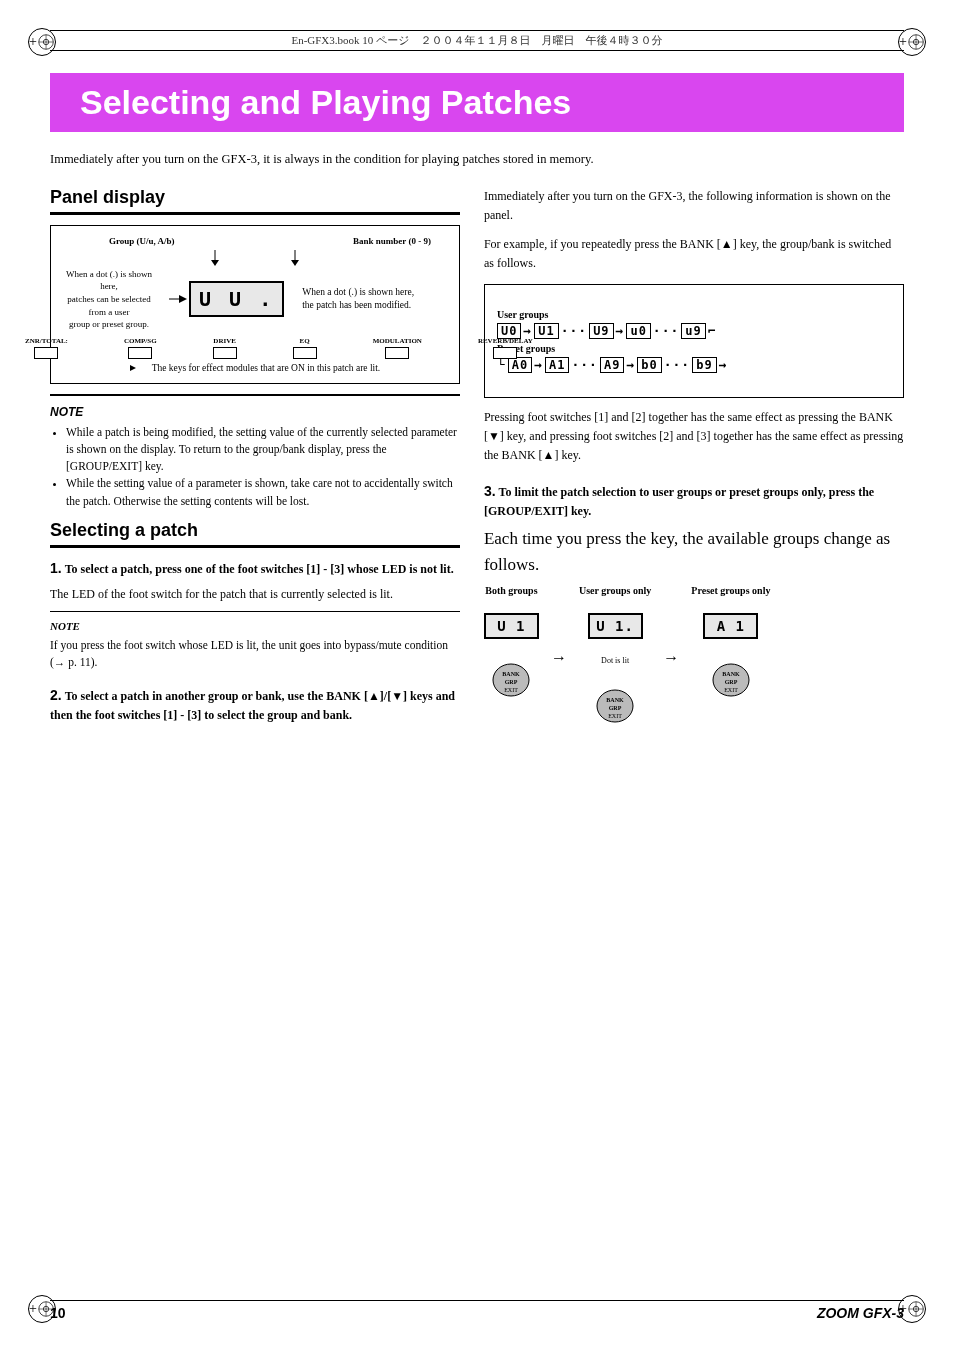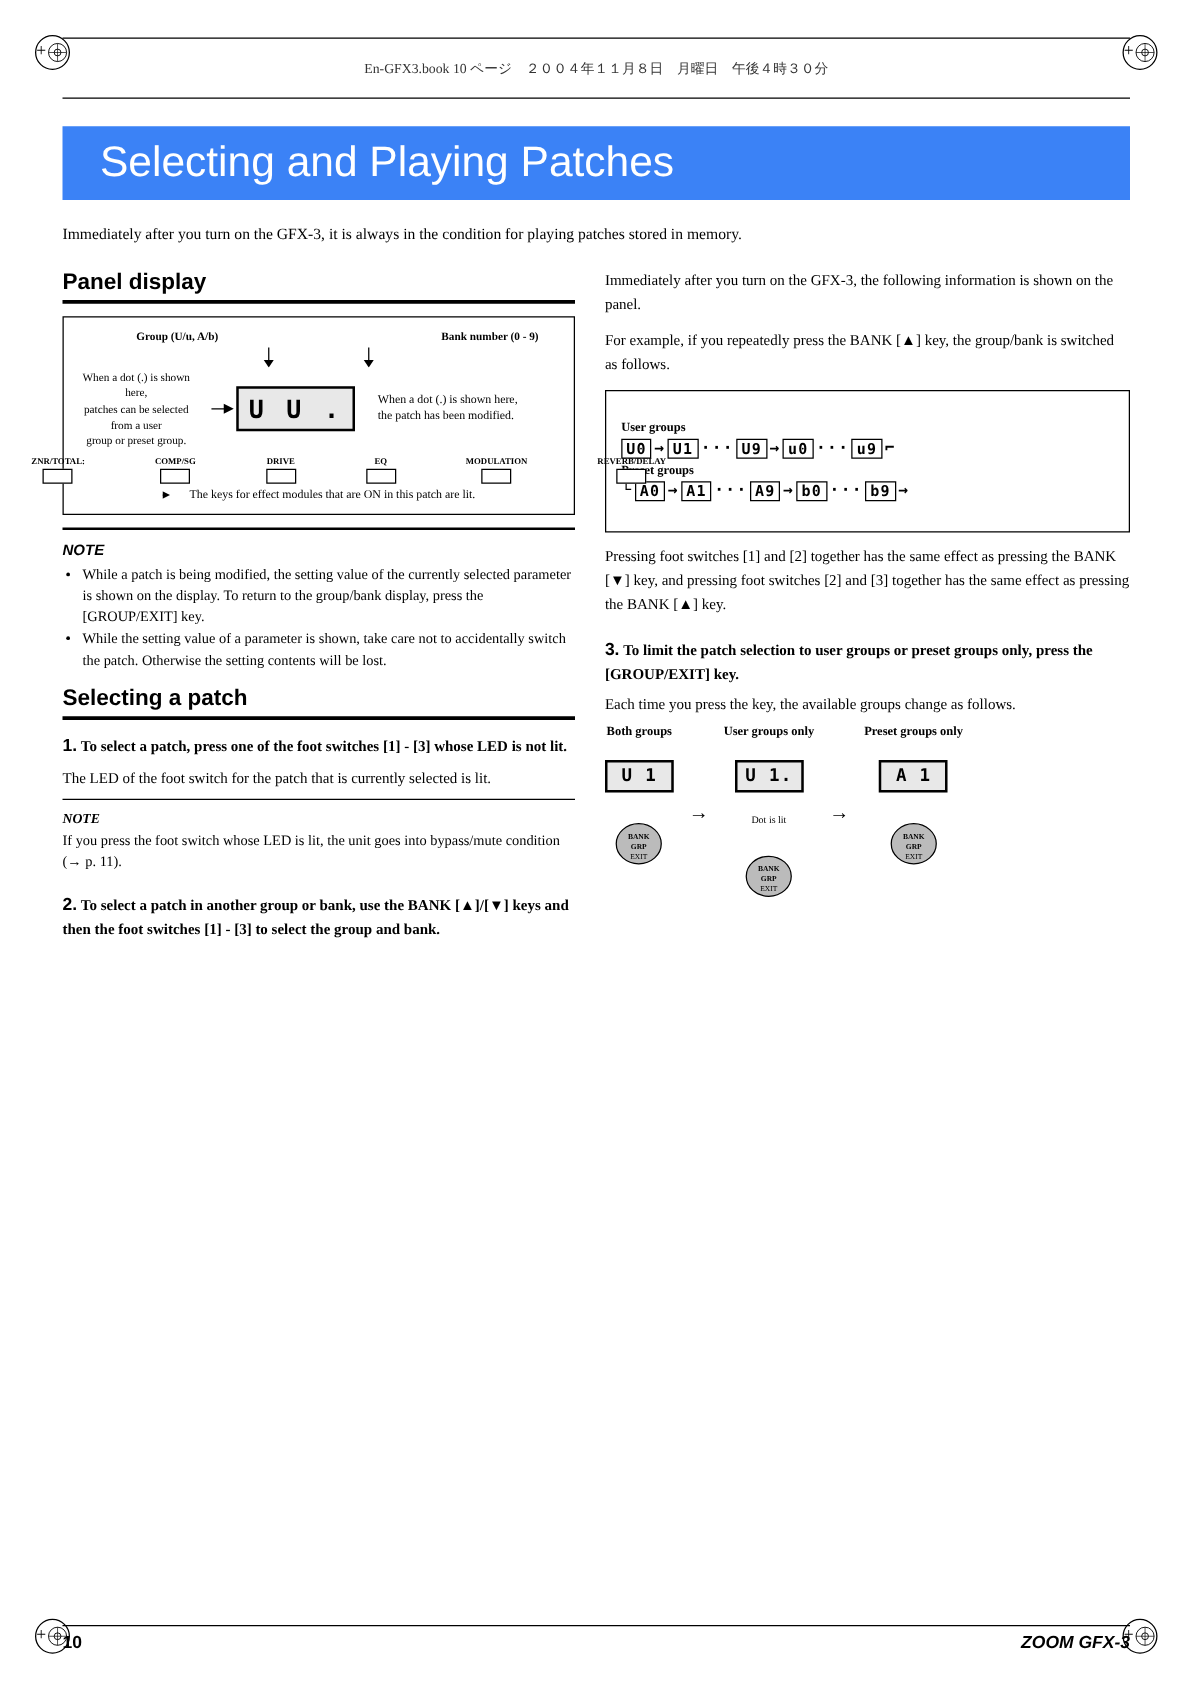--- a/index.html
+++ b/index.html
@@ -23,21 +23,21 @@
     
     .header-bar {
       display: flex;
       justify-content: center;
       align-items: center;
       font-size: 11px;
       color: #333;
       margin-bottom: 8px;
       border-top: 1px solid #000;
       border-bottom: 1px solid #000;
-      padding: 16px 0;
+      padding: 2px 0;
     }
 
     
     .corner {
       position: absolute;
       width: 28px;
       height: 28px;
       border: 1px solid #000;
       border-radius: 50%;
       display: flex;
@@ -49,24 +49,24 @@
     .corner-bl { bottom: 28px; left: 28px; }
     .corner-br { bottom: 28px; right: 28px; }
     .corner::before {
       content: '+';
       font-size: 14px;
       color: #000;
     }
 
     
     .title-section {
-      background: #3b82f6;
+      background: #d946ef;
       color: #fff;
       font-size: 34px;
-      font-weight: normal;
+      font-weight: bold;
       font-family: Arial, sans-serif;
       padding: 10px 30px;
       margin: 22px 0 18px 0;
       display: block;
     }
 
     
     .intro-text {
       font-size: 12.5px;
       margin-bottom: 18px;
@@ -326,21 +326,21 @@
       padding: 6px 0;
       margin: 8px 0;
     }
     .italic-bold {
       font-style: italic;
       font-weight: bold;
       font-size: 11px;
     }
 
     .step-3-text {
-      font-size: 12px;
+      font-size: 17px;
       line-height: 1.5;
     }
   </style>
 </head>
 <body>
 
 <div class="page-outer">
 
   <div class="corner corner-tl">
     <svg width="20" height="20" viewBox="0 0 20 20">

